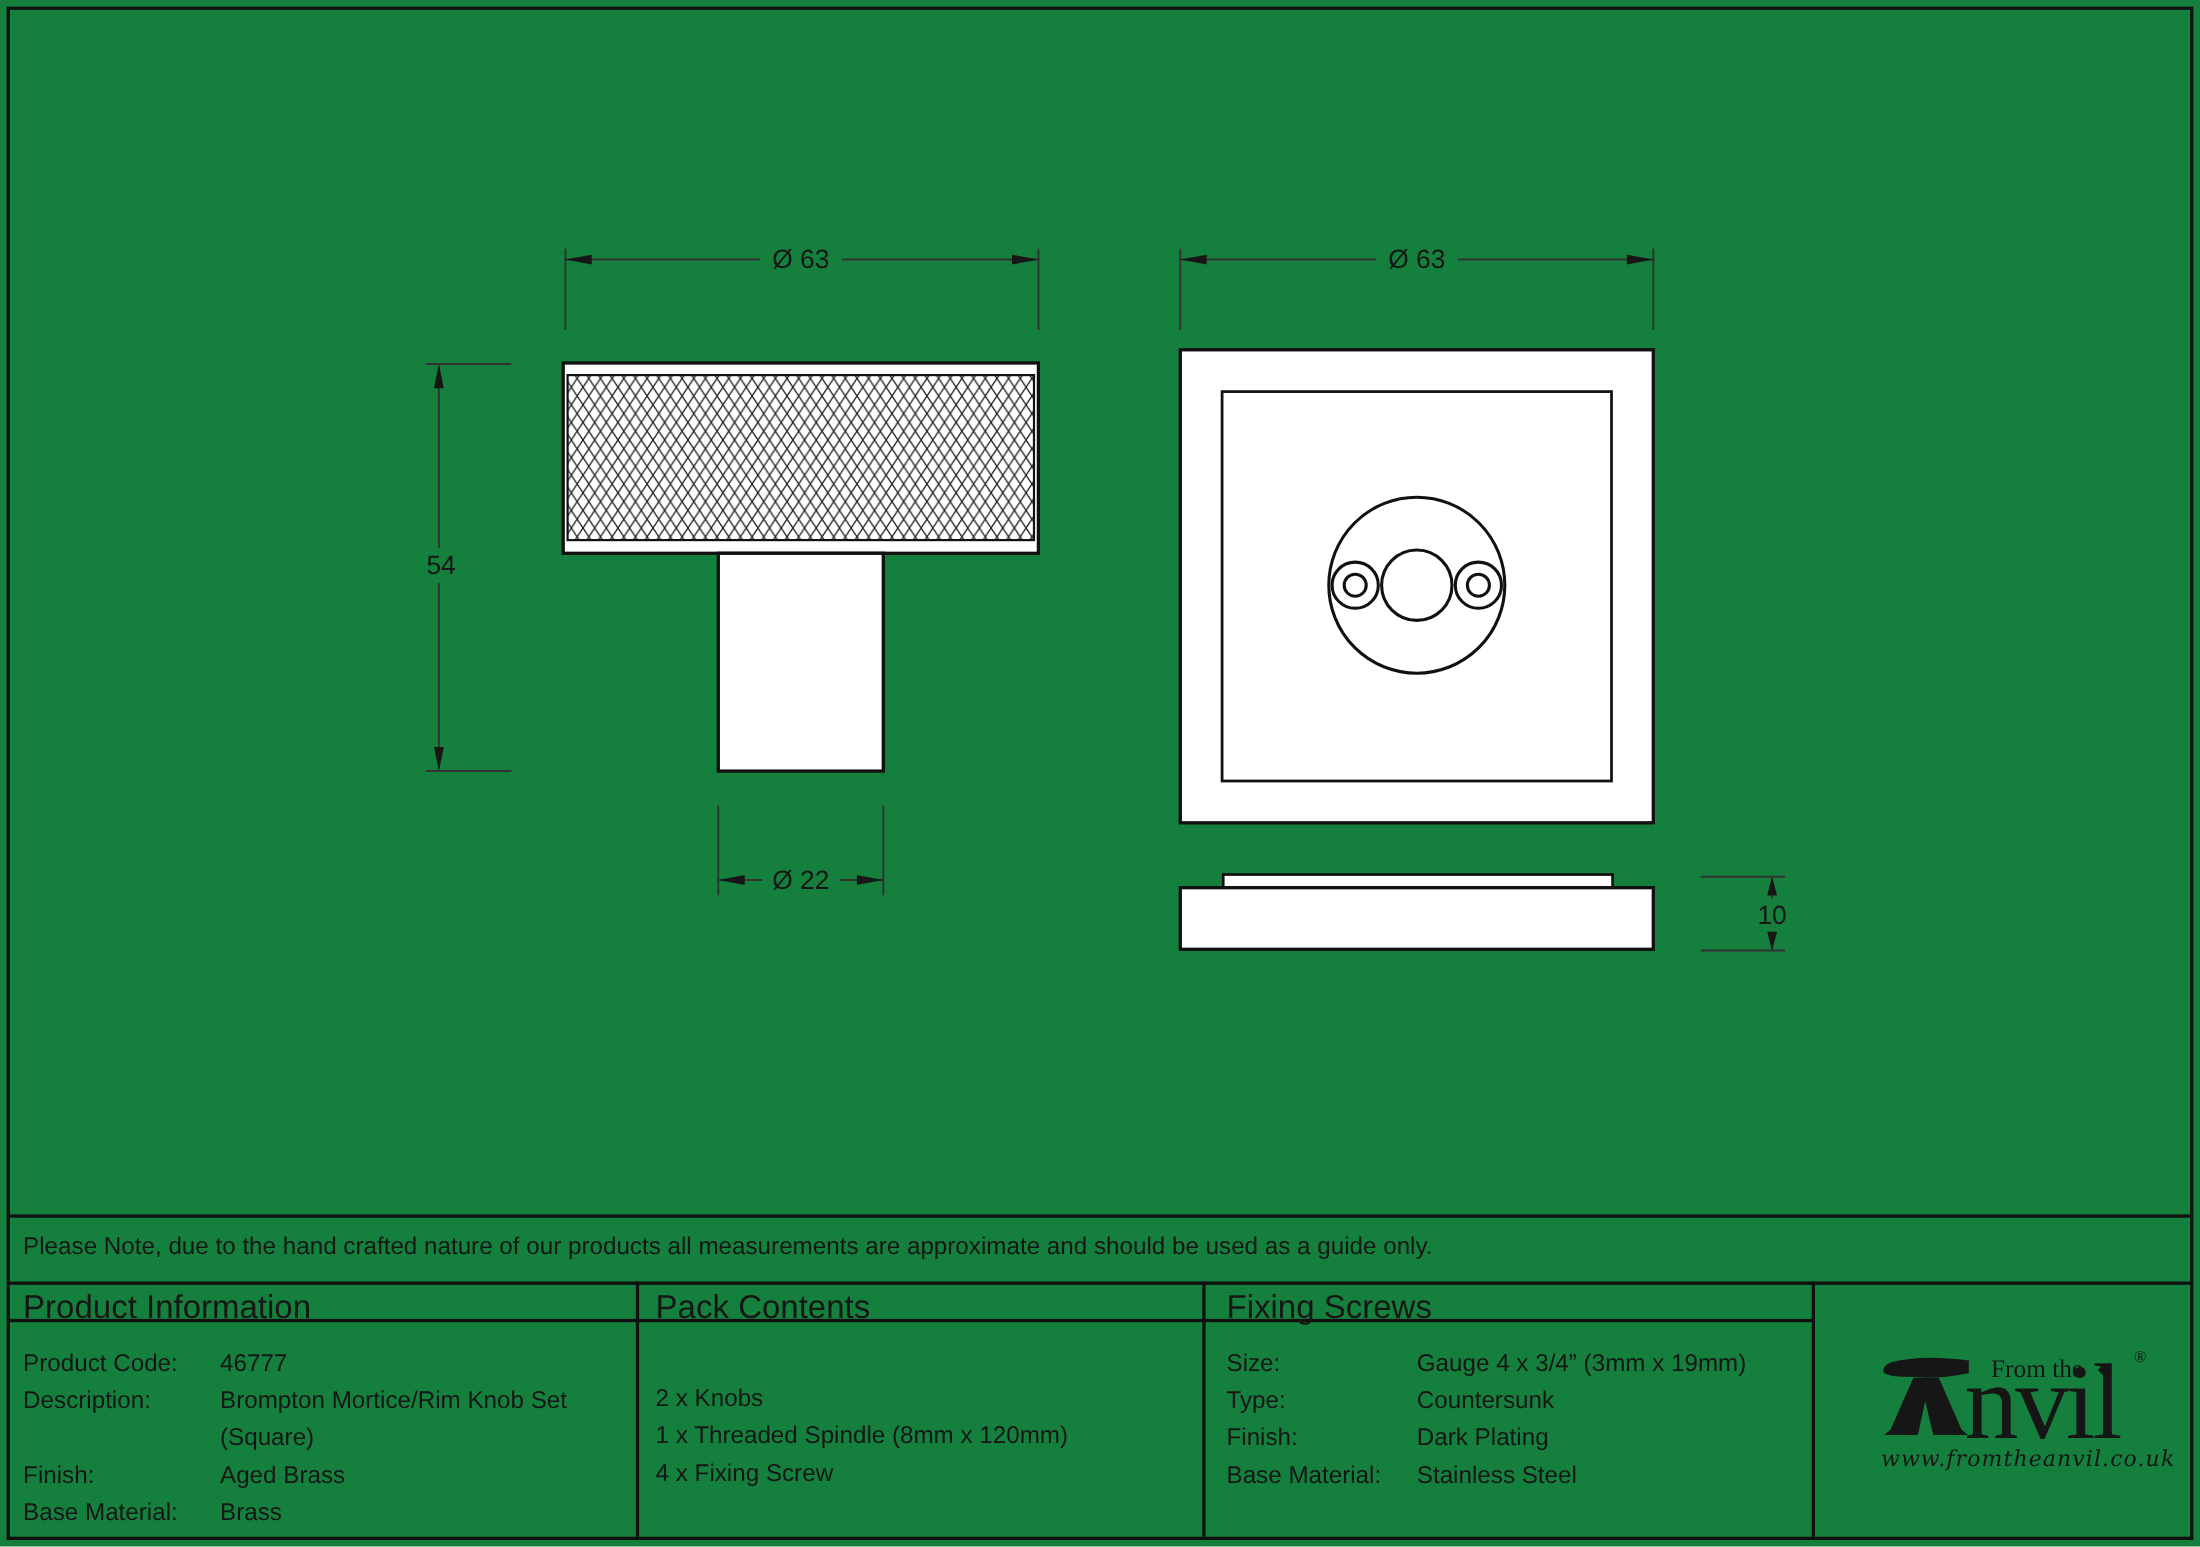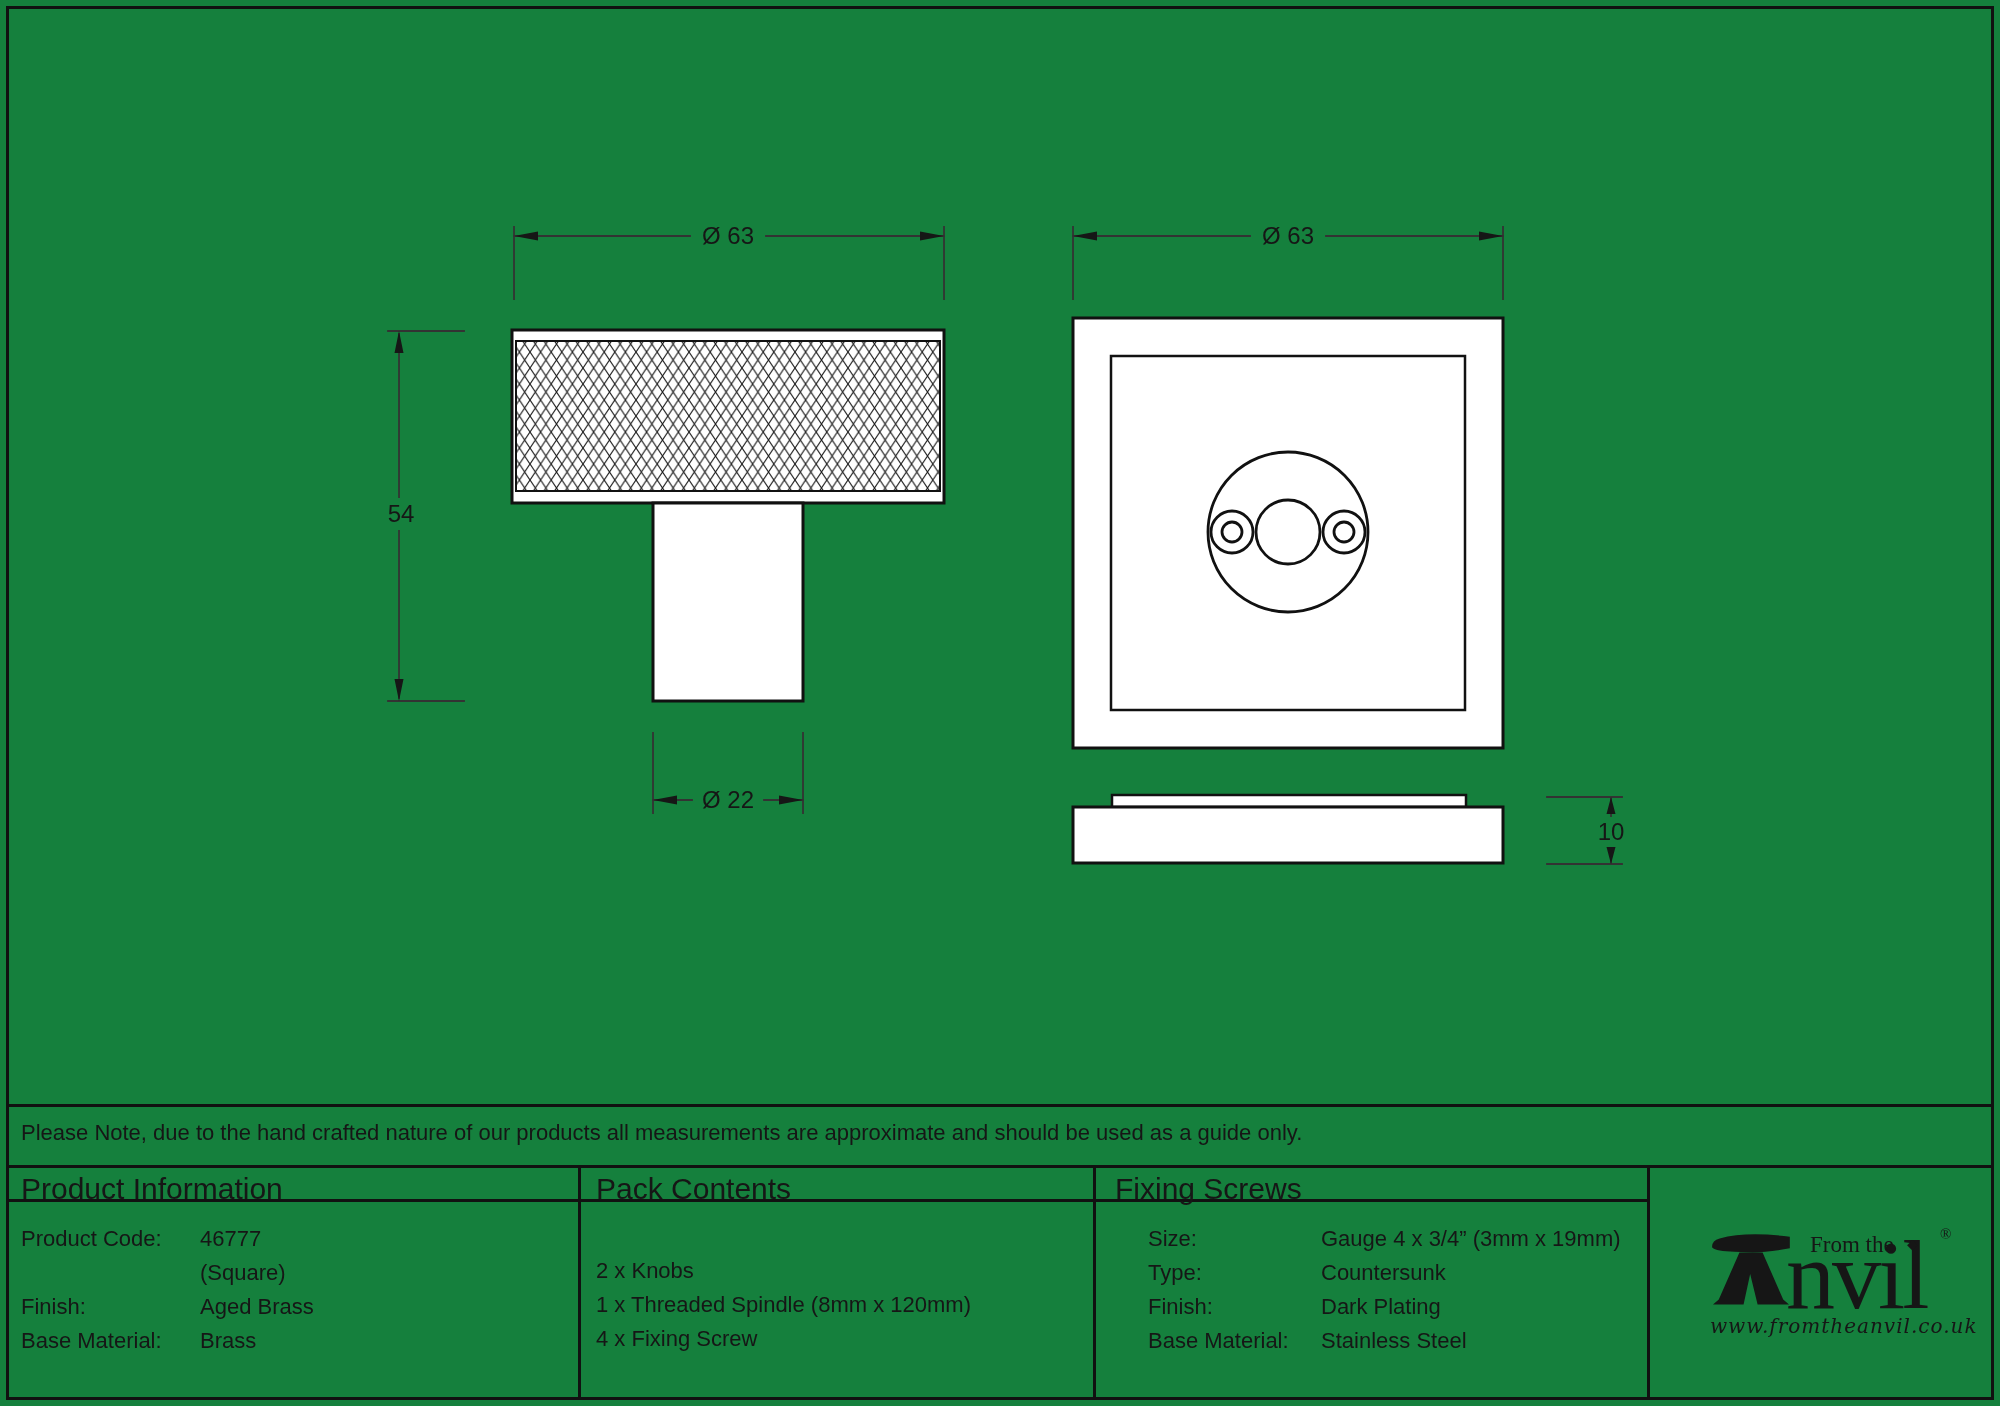--- a/index.html
+++ b/index.html
@@ -123,20 +123,24 @@
   <div class="vline" style="left:1093px;top:1165px;width:3px;height:232px;"></div>
   <div class="vline" style="left:1647px;top:1165px;width:3px;height:232px;"></div>
 
   <div class="cell-header" style="left:21px;">Product Information</div>
   <div class="cell-body" style="left:21px;">
     <div class="kv-row">
       <span class="kv-label">Product Code:</span>
       <span class="kv-value">46777</span>
     </div>
     <div class="kv-row">
+      <span class="kv-label">Description:</span>
+      <span class="kv-value">Brompton Mortice/Rim Knob Set</span>
+    </div>
+    <div class="kv-row">
       <span class="kv-label"></span>
       <span class="kv-value">(Square)</span>
     </div>
     <div class="kv-row">
       <span class="kv-label">Finish:</span>
       <span class="kv-value">Aged Brass</span>
     </div>
     <div class="kv-row">
       <span class="kv-label">Base Material:</span>
       <span class="kv-value">Brass</span>
@@ -144,21 +148,21 @@
   </div>
 
   <div class="cell-header" style="left:596px;">Pack Contents</div>
   <div class="cell-body" style="left:596px;margin-top:32px;">
     <div class="pc-item">2 x Knobs</div>
     <div class="pc-item">1 x Threaded Spindle (8mm x 120mm)</div>
     <div class="pc-item">4 x Fixing Screw</div>
   </div>
 
   <div class="cell-header" style="left:1115px;">Fixing Screws</div>
-  <div class="cell-body fs" style="left:1115px;margin-left:33px;">
+  <div class="cell-body fs" style="left:1115px;">
     <div class="kv-row">
       <span class="kv-label">Size:</span>
       <span class="kv-value">Gauge 4 x 3/4” (3mm x 19mm)</span>
     </div>
     <div class="kv-row">
       <span class="kv-label">Type:</span>
       <span class="kv-value">Countersunk</span>
     </div>
     <div class="kv-row">
       <span class="kv-label">Finish:</span>

